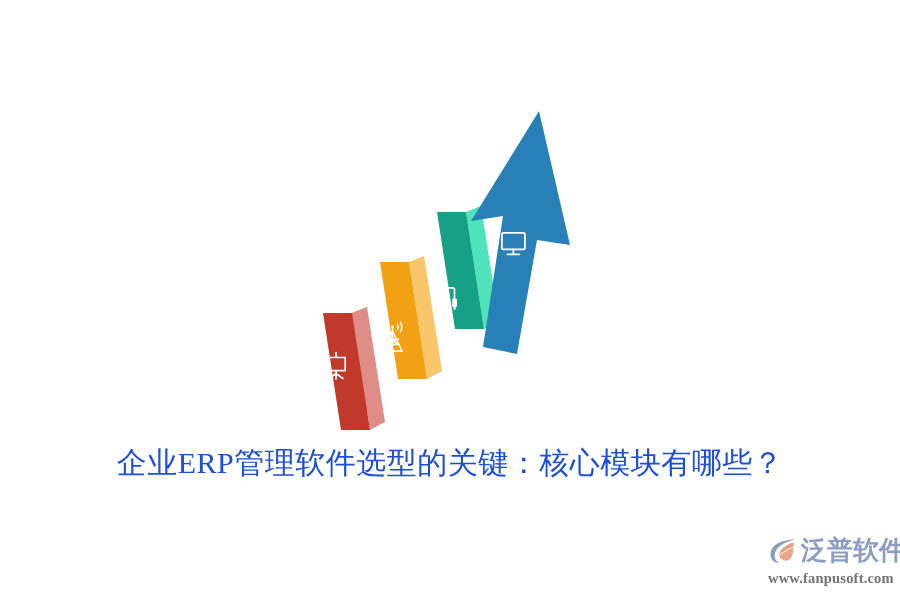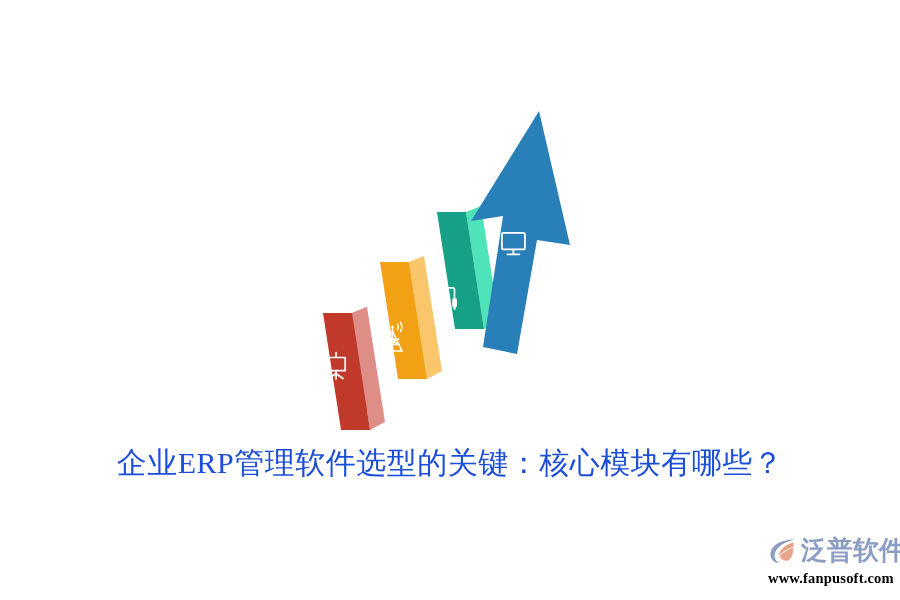--- a/index.html
+++ b/index.html
@@ -79,21 +79,21 @@
     font-weight: 700;
     color: #8b9dc3;
     letter-spacing: 0px;
     white-space: nowrap;
   }
   .wm-url {
     font-family: "Liberation Serif", "DejaVu Serif", serif;
     font-size: 14.5px;
     line-height: 18px;
     font-weight: 700;
-    color: #000000;
+    color: #737373;
     letter-spacing: 0.2px;
     white-space: nowrap;
     text-align: left;
     margin-top: 1px;
   }
 </style>
 </head>
 <body>
 
 <div id="stage">

